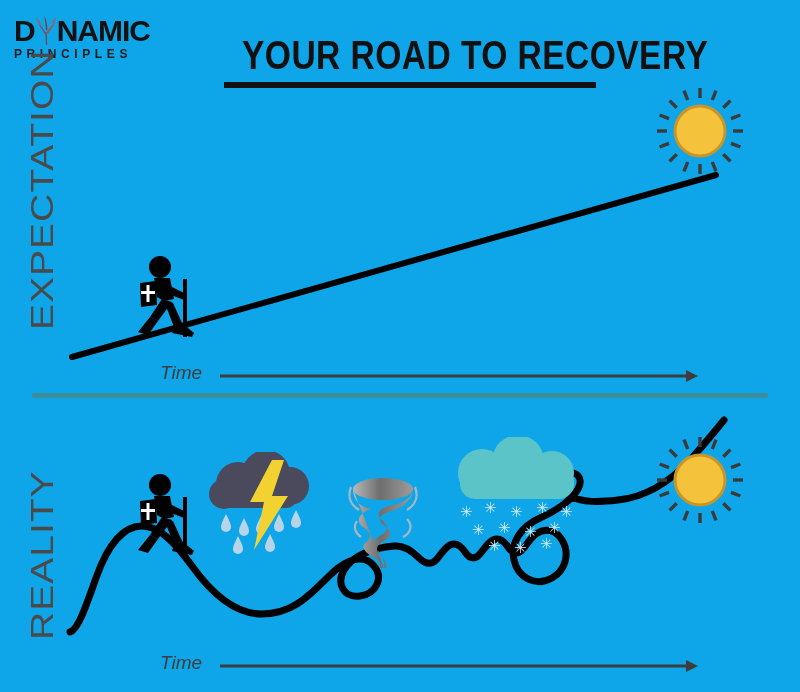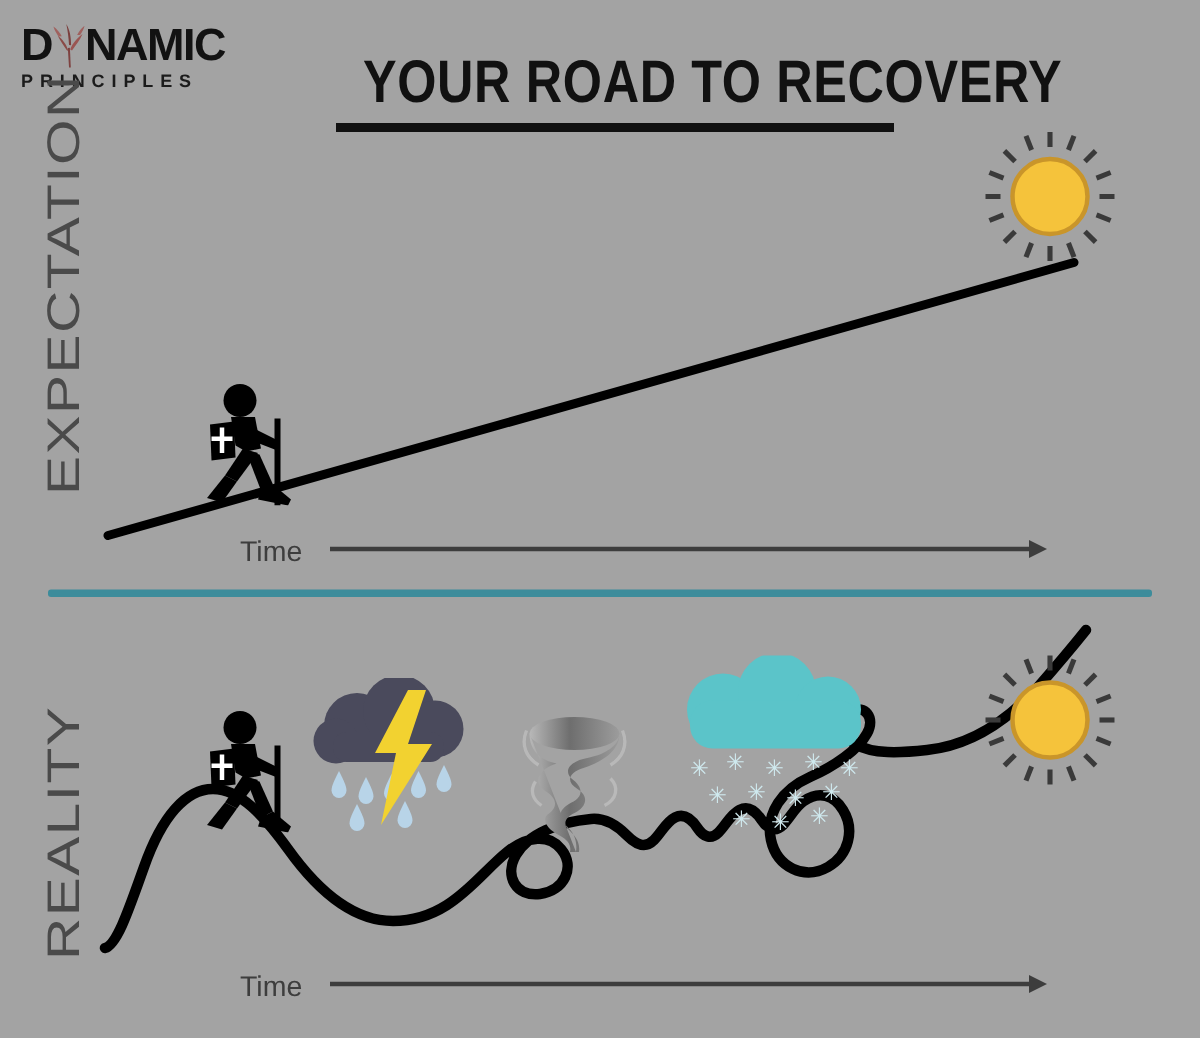--- a/index.html
+++ b/index.html
@@ -5,21 +5,21 @@
   * { margin:0; padding:0; box-sizing:border-box; }
   html, body {
     width:800px; height:692px;
     background:#ffffff;
     font-family:"Liberation Sans", sans-serif;
     overflow:hidden;
   }
   #stage {
     position:relative;
     width:800px; height:692px;
-    background:#a3a3a3;
+    background:#0ea5e9;
   }
 
   
   #logo {
     position:absolute; left:14px; top:16px;
     width:160px; height:48px;
   }
   #logo-word {
     position:relative;
     font-family:"Liberation Sans", sans-serif;
@@ -87,22 +87,23 @@
   #label-reality {
     left:26px; top:640px;
     font-size:39px;
     letter-spacing:1px;
     transform:rotate(-90deg) scaleY(0.78);
   }
 
   
   .time-row {
     position:absolute;
-    display:flex; align-items:flex-start;
+    display:flex; align-items:flex-end;
     height:26px;
+    font-style:italic;
   }
   .time-text {
     font-family:"Liberation Sans", sans-serif;
     font-size:19px;
     color:#3d3d3d;
     margin-right:18px;
   }
   .time-arrow { display:block; }
   #time-top  { left:160px; top:358px; }
   #time-bot  { left:160px; top:648px; }

